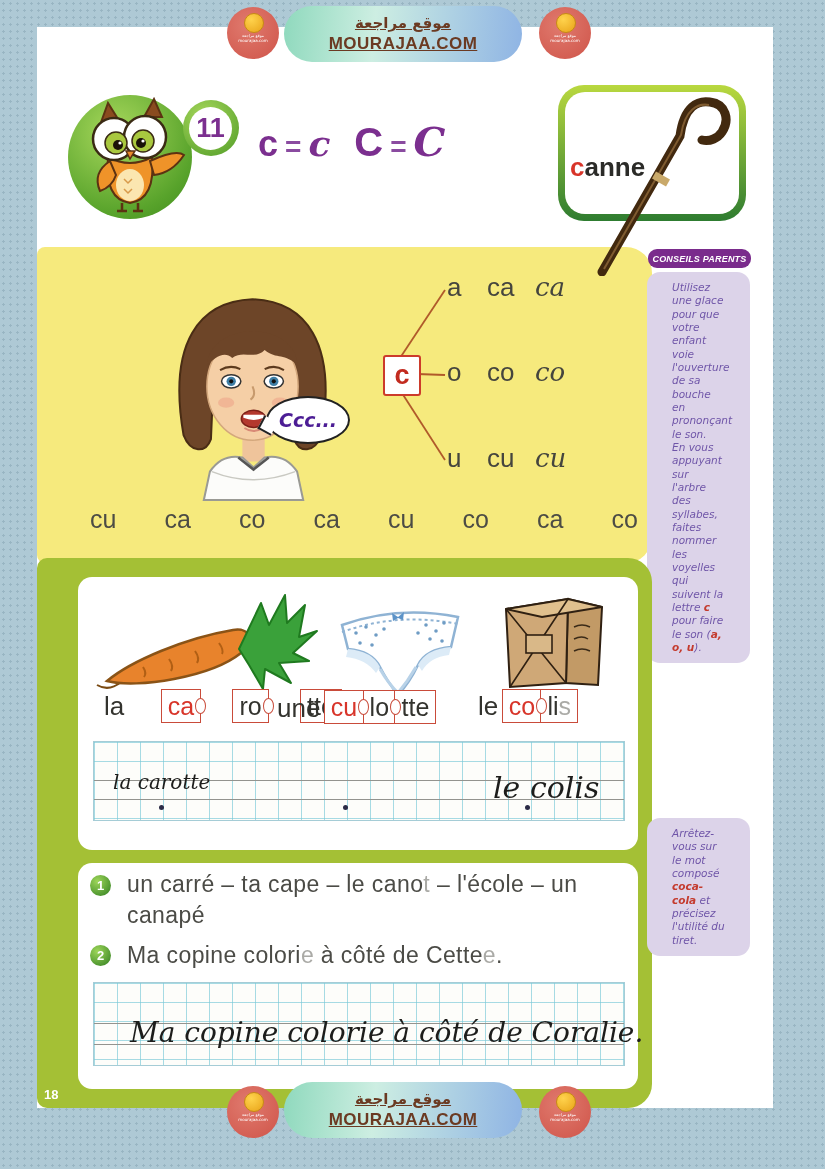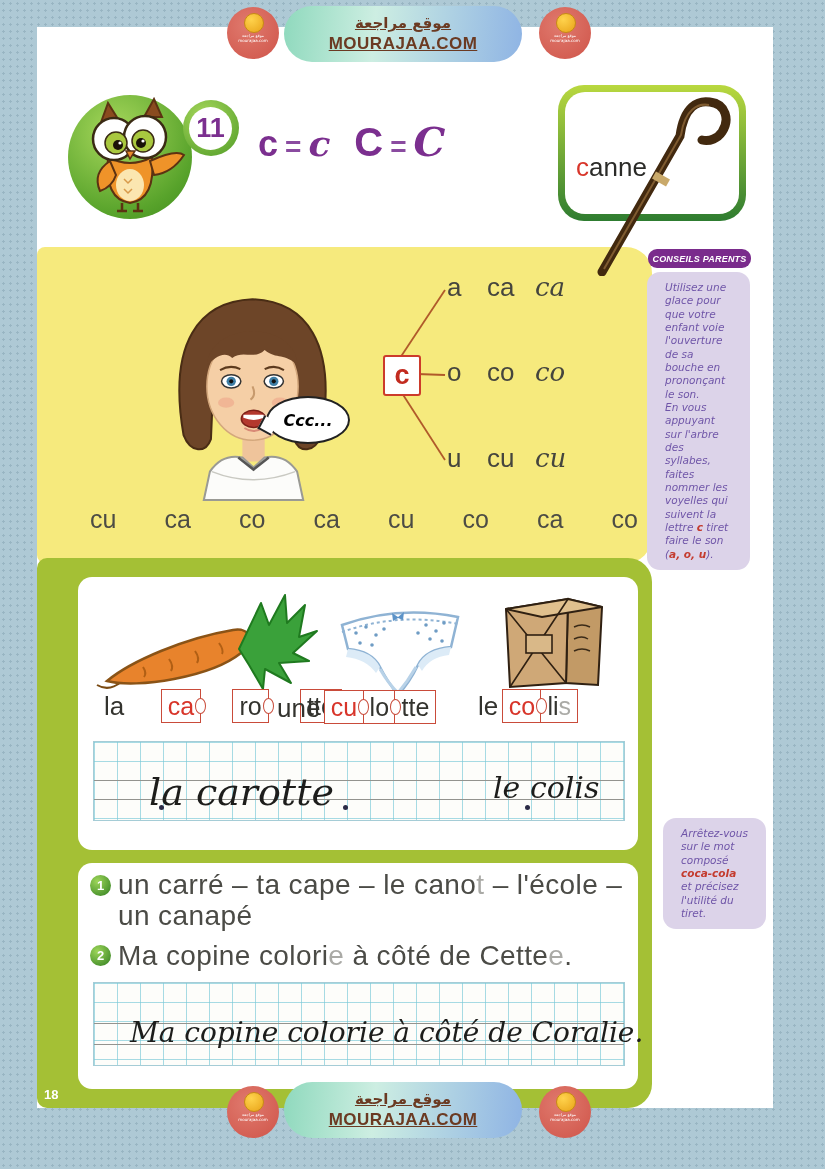--- a/index.html
+++ b/index.html
@@ -51,53 +51,53 @@
     display:flex; align-items:baseline; color:#7b2f8f; }
   .eq-print  { font-weight:bold; font-size:36px; }
   .eq-sign   { font-size:28px; font-weight:bold; margin:0 7px; color:#8a4ba0; }
   .eq-script { font-family:"DejaVu Serif", serif; font-style:italic; font-weight:bold; font-size:36px; }
   .eq-gap { width:24px; }
 
   
   .canne-card { position:absolute; left:558px; top:85px; width:188px; height:136px; border-radius:26px;
     background:linear-gradient(180deg,#b9d83f,#2e7c30); z-index:1; }
   .canne-inner { position:absolute; inset:7px; border-radius:20px; background:#fff; }
-  .canne-word { position:absolute; left:11px; top:60px; font-size:26px; font-weight:normal; color:#2b2b28;text-align:right; }
+  .canne-word { position:absolute; left:5px; top:60px; font-size:26px; font-weight:bold; color:#2b2b28;text-align:right; }
   .cane-svg { position:absolute; left:588px; top:76px; width:150px; height:200px; z-index:2; }
 
   
   .yellow-section { position:absolute; left:37px; top:247px; width:615px; height:316px;
     background:#f6ea7d; border-radius:8px 26px 26px 8px; }
   .girl-svg { position:absolute; left:150px; top:283px; width:205px; height:218px; }
   .speech-bubble { position:absolute; left:266px; top:396px; width:80px; height:44px;
     background:#fff; border:2px solid #222; border-radius:50%;
     display:flex; align-items:center; justify-content:center; z-index:2; }
   .speech-bubble::before { content:""; position:absolute; left:-8px; top:20px; width:13px; height:13px;
     background:#fff; border-left:2px solid #222; border-bottom:2px solid #222; transform:rotate(28deg); }
   .speech-text { font-family:"DejaVu Sans", sans-serif; font-style:italic; font-weight:bold;
-    font-size:16px; color:#000000; position:relative; z-index:2;}
+    font-size:19px; color:#4c1d95; position:relative; z-index:2;}
   .tree-lines { position:absolute; left:390px; top:270px; width:70px; height:210px; }
   .tree-letterbox { position:absolute; left:383px; top:355px; width:34px; height:37px;
     background:#fff; border:2px solid #cc3b2b; border-radius:3px;
     display:flex; align-items:center; justify-content:center;
     font-size:27px; font-weight:bold; color:#c22b1f; }
   .tree-row { position:absolute; left:443px; width:140px; height:40px; color:#45453e; }
   .tree-row .tv { position:absolute; left:4px;  font-size:26px; }
   .tree-row .tp { position:absolute; left:44px; font-size:26px; }
   .tree-row .tc { position:absolute; left:92px; font-size:26px;
     font-family:"DejaVu Serif", serif; font-style:italic; }
   .syl-row { position:absolute; left:90px; top:505px; width:548px;
     display:flex; justify-content:space-between; font-size:25px; color:#4c4c45; }
 
   
   .conseils-badge { position:absolute; left:648px; top:249px; width:103px; height:19px;
     background:#7a2b8c; border-radius:9px; color:#fff; font-size:9px; font-weight:bold; font-style:italic;
     display:flex; align-items:center; justify-content:center; letter-spacing:.2px; z-index:3;}
   .note { position:absolute; left:647px; width:103px; background:#dcd3e9; border-radius:13px;
-    padding:9px 18px; box-sizing:border-box;
+    padding:9px 25px; box-sizing:border-box;
     font-family:"DejaVu Sans", sans-serif; font-style:italic;
     font-size:10.5px; line-height:1.27; color:#6f55a8; }
   .note .note-red { color:#c43b2e; font-weight:bold; }
   .prewrap { white-space:pre-line; }
 
   
   .green-section { position:absolute; left:37px; top:558px; width:615px; height:550px;
     background:#a4c035; border-radius:10px 24px 24px 10px; }
   .card { position:absolute; left:78px; width:560px; background:#fff; border-radius:14px; }
   .card1 { top:577px; height:273px; }
@@ -124,21 +124,21 @@
   .hw-grid .rule { position:absolute; left:0; right:0; height:1px; background:#93938e; }
   .cursive { position:absolute; font-family:"DejaVu Serif", serif; font-style:italic;
     color:#1d1d1b; white-space:nowrap; }
   .sound-dot { position:absolute; width:5px; height:5px; border-radius:50%; background:#2b2b46; }
 
   
   .ex-num { position:absolute; width:21px; height:21px; border-radius:50%;
     background:radial-gradient(circle at 35% 30%, #9ed65a, #2f7d1f);
     color:#fff; font-size:13px; font-weight:bold;
     display:flex; align-items:center; justify-content:center; }
-  .ex-text { position:absolute; font-size:28px; letter-spacing:.4px; line-height:31px; color:#4b4b46; }
+  .ex-text { position:absolute; font-size:23px; letter-spacing:.4px; line-height:31px; color:#4b4b46;margin-left:9px; }
 
   .page-number { position:absolute; left:44px; top:1087px; color:#fff; font-weight:bold; font-size:13px; z-index:6; }
 </style>
 </head>
 <body>
 
 <div class="canvas">
   <div class="page"></div>
 
   <div class="logo-circle" style="left:227px;top:7px;">
@@ -268,21 +268,21 @@
     <span>ca</span>
     <span>cu</span>
     <span>co</span>
     <span>ca</span>
     <span>co</span>
   </div>
 
   <div class="conseils-badge">CONSEILS PARENTS</div>
   <div class="note" style="top:272px; min-height:256px;">
     <span class="prewrap">Utilisez une glace pour que votre enfant voie l'ouverture de sa bouche en prononçant le son.
-En vous appuyant sur l'arbre des syllabes, faites nommer les voyelles qui suivent la lettre </span><span class="note-red">c</span><span> tiret faire le son (</span><span class="note-red">a, o, u</span><span>).</span>
+En vous appuyant sur l'arbre des syllabes, faites nommer les voyelles qui suivent la lettre </span><span class="note-red">c</span><span> pour faire le son (</span><span class="note-red">a, o, u</span><span>).</span>
   </div>
 
   <div class="green-section"></div>
 
   <div class="card card1">
 
     <svg class="abs" style="left:15px;top:14px;" width="228" height="108" viewBox="0 0 228 108">
       <path d="M4,94 q12,7 24,-3" fill="none" stroke="#7a4a12" stroke-width="2"></path>
       <path d="M14,90 C44,98 118,86 148,62 C162,51 158,36 140,39 C92,47 38,70 14,90 Z" fill="#e8832c" stroke="#8a5316" stroke-width="2.5"></path>
       <path d="M50,76 q4,6 1,10 M76,68 q5,7 2,12 M102,60 q5,7 2,12 M126,52 q5,7 3,11" stroke="#b15f14" stroke-width="2" fill="none"></path>
@@ -338,21 +338,21 @@
       <span class="syl red">co</span>
       <span class="syl">
           <span>li</span>
           <span class="muted">s</span>
         </span>
     </div>
 
     <div class="hw-grid" style="left:15px;top:164px;width:530px;height:78px;">
       <div class="rule" style="top:38px;"></div>
       <div class="rule" style="top:57px;"></div>
-      <span class="cursive" style="left:19px;top:28px;font-size:38px;margin-left:36px;">la carotte</span>
+      <span class="cursive" style="left:19px;top:28px;font-size:20px;">la carotte</span>
       <span class="cursive" style="left:399px;top:28px;font-size:30px;">le colis</span>
       <span class="sound-dot" style="left:65px;top:63px;"></span>
       <span class="sound-dot" style="left:249px;top:63px;"></span>
       <span class="sound-dot" style="left:431px;top:63px;"></span>
     </div>
   </div>
 
   <div class="card card2">
     <div class="ex-num" style="left:12px;top:12px;">1</div>
     <div class="ex-text" style="left:40px;top:6px;width:510px;">
@@ -363,21 +363,21 @@
       <span>Ma copine colori</span><span class="muted">e</span><span> à côté de Cette</span><span class="muted">e</span><span>.</span>
     </div>
 
     <div class="hw-grid" style="left:15px;top:119px;width:530px;height:82px;">
       <div class="rule" style="top:40px;"></div>
       <div class="rule" style="top:61px;"></div>
       <span class="cursive" style="left:36px;top:33px;font-size:28px;">Ma copine colorie à côté de Coralie.</span>
     </div>
   </div>
 
-  <div class="note" style="top:818px; min-height:90px;margin-left:16px;">
+  <div class="note" style="top:818px; min-height:90px;">
     <span>Arrêtez-vous sur le mot composé </span><span class="note-red">coca-cola</span><span> et précisez l'utilité du tiret.</span>
   </div>
 
   <div class="page-number">18</div>
   <div class="logo-circle" style="left:227px;top:1086px;">
     <div class="logo-ball"></div>
     <div class="logo-mini">
       <div>موقع مراجعة</div>
       <div>mourajaa.com</div>
     </div>

